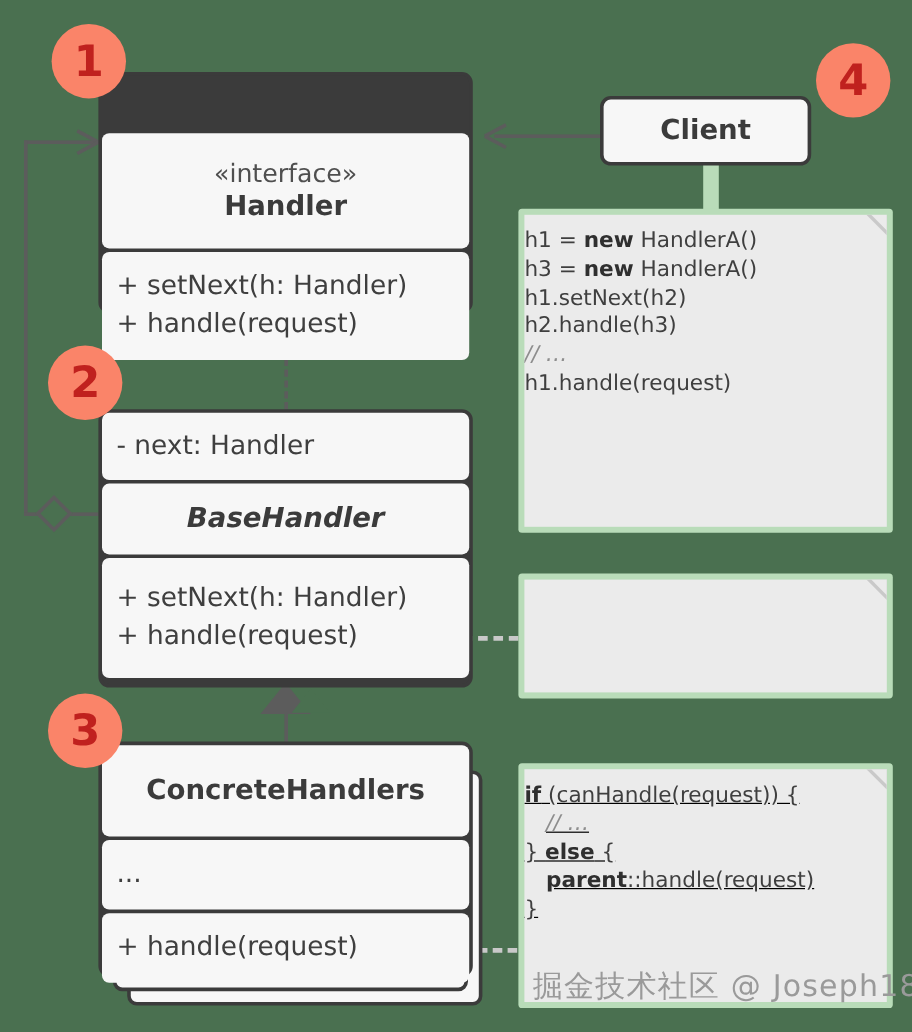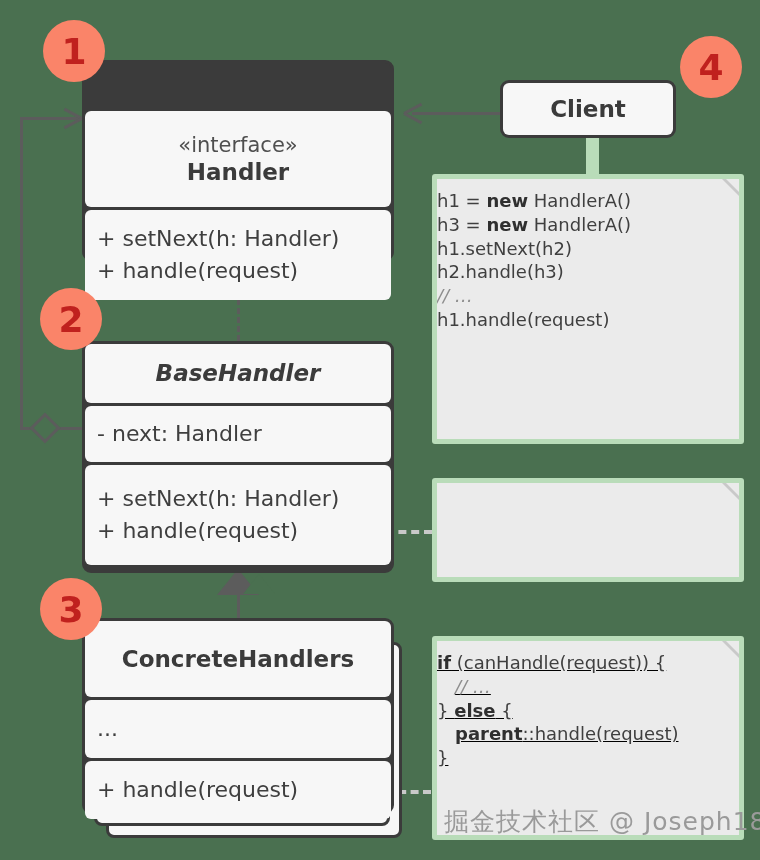--- a/index.html
+++ b/index.html
@@ -226,25 +226,25 @@
       <div class="uml-stereo">«interface»</div>
       <div class="uml-title">Handler</div>
     </div>
     <div class="umlsec" style="height:90px;">
       <div class="uml-row">+ setNext(h: Handler)</div>
       <div class="uml-row">+ handle(request)</div>
     </div>
   </div>
 
   <div class="umlbox" style="left:82px;top:341px;width:312px;height:232px;">
+    <div class="umlsec" style="height:56px;">
+      <div class="uml-row">- next: Handler</div>
+    </div>
     <div class="umlsec" style="height:59px;">
       <div class="uml-title uml-italic">BaseHandler</div>
-    </div>
-    <div class="umlsec" style="height:56px;">
-      <div class="uml-row">- next: Handler</div>
     </div>
     <div class="umlsec" style="height:100px;">
       <div class="uml-row">+ setNext(h: Handler)</div>
       <div class="uml-row">+ handle(request)</div>
     </div>
   </div>
 
   <div class="stack" style="left:106px;top:642px;width:296px;height:196px;"></div>
   <div class="stack" style="left:94px;top:630px;width:296px;height:196px;"></div>
 

